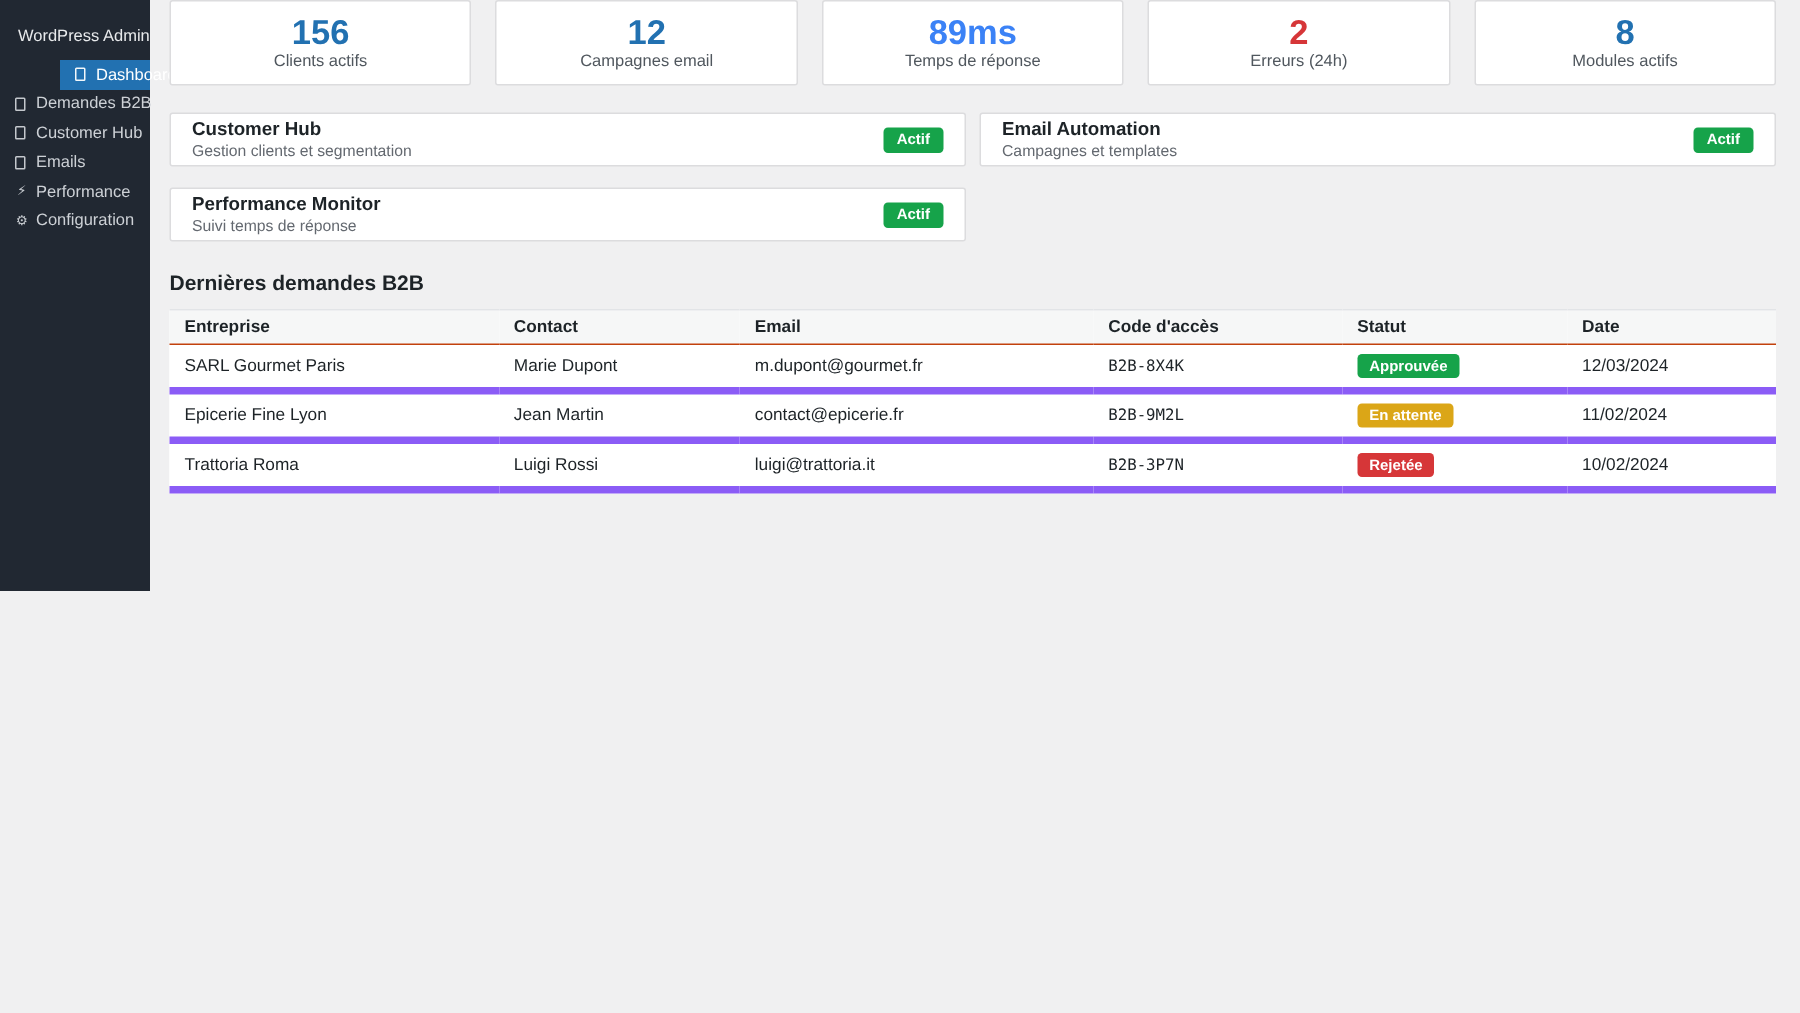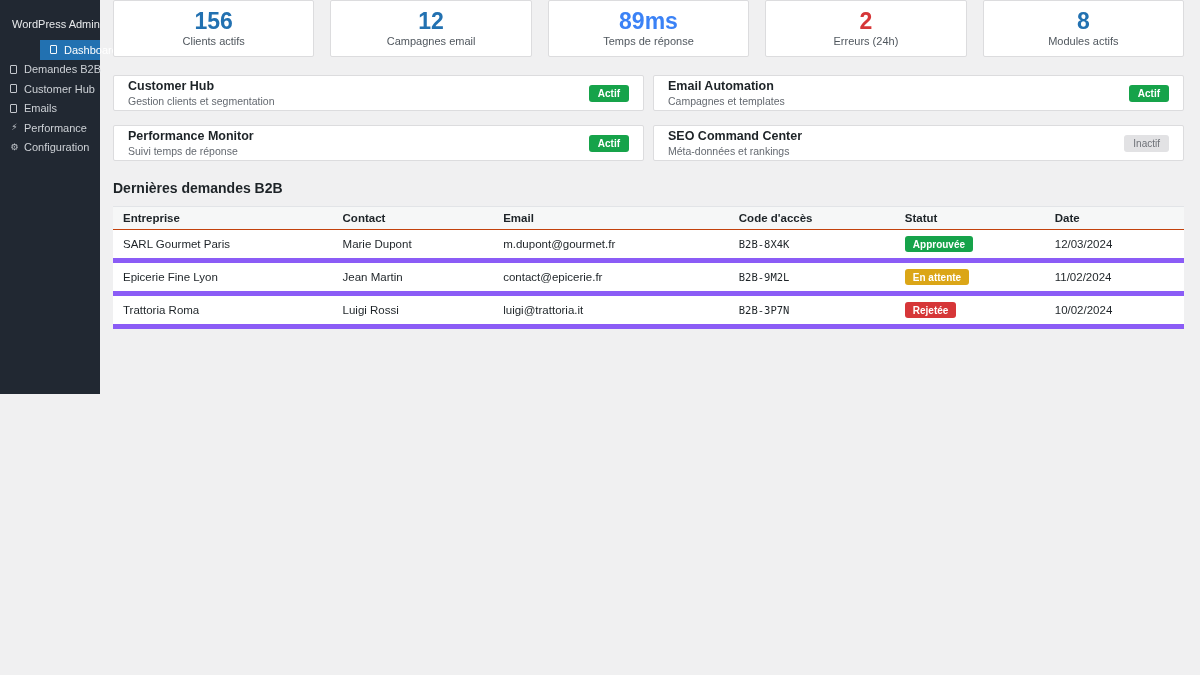--- a/index.html
+++ b/index.html
@@ -43,21 +43,21 @@
   
   .main {
     position:absolute; left:100px; top:0; right:0;
     padding:0 16px 0 13px;
   }
   .page-title {
     font-size:19px; font-weight:400; color:#1d2327;
     margin:27px 0 16px 0;
   }
   
-  .stats-row { display:flex; gap:16px;justify-content:center; }
+  .stats-row { display:flex; gap:16px; }
   .stat-card {
     flex:1; background:#fff;
     border:1px solid #dcdcde; border-radius:2px;
     text-align:center; padding:7px 4px 9px 4px;
     height:57px;
   }
   .stat-value { font-size:23px; font-weight:bold; line-height:1.15; }
   .stat-label { font-size:11px; color:#50575e; margin-top:1px; }
   
   .modules-grid {
@@ -173,27 +173,20 @@
           <div class="module-desc">Campagnes et templates</div>
         </div>
         <span class="badge on">Actif</span>
       </div>
       <div class="module-card">
         <div>
           <div class="module-title">Performance Monitor</div>
           <div class="module-desc">Suivi temps de réponse</div>
         </div>
         <span class="badge on">Actif</span>
-      </div>
-      <div class="module-card">
-        <div>
-          <div class="module-title">SEO Command Center</div>
-          <div class="module-desc">Méta-données et rankings</div>
-        </div>
-        <span class="badge off">Inactif</span>
       </div>
     </div>
 
   <div class="section-title">Dernières demandes B2B</div>
 
   <table>
     <thead>
         <tr id="thead-row">
           <th class="col-entreprise">Entreprise</th>
           <th class="col-contact">Contact</th>

